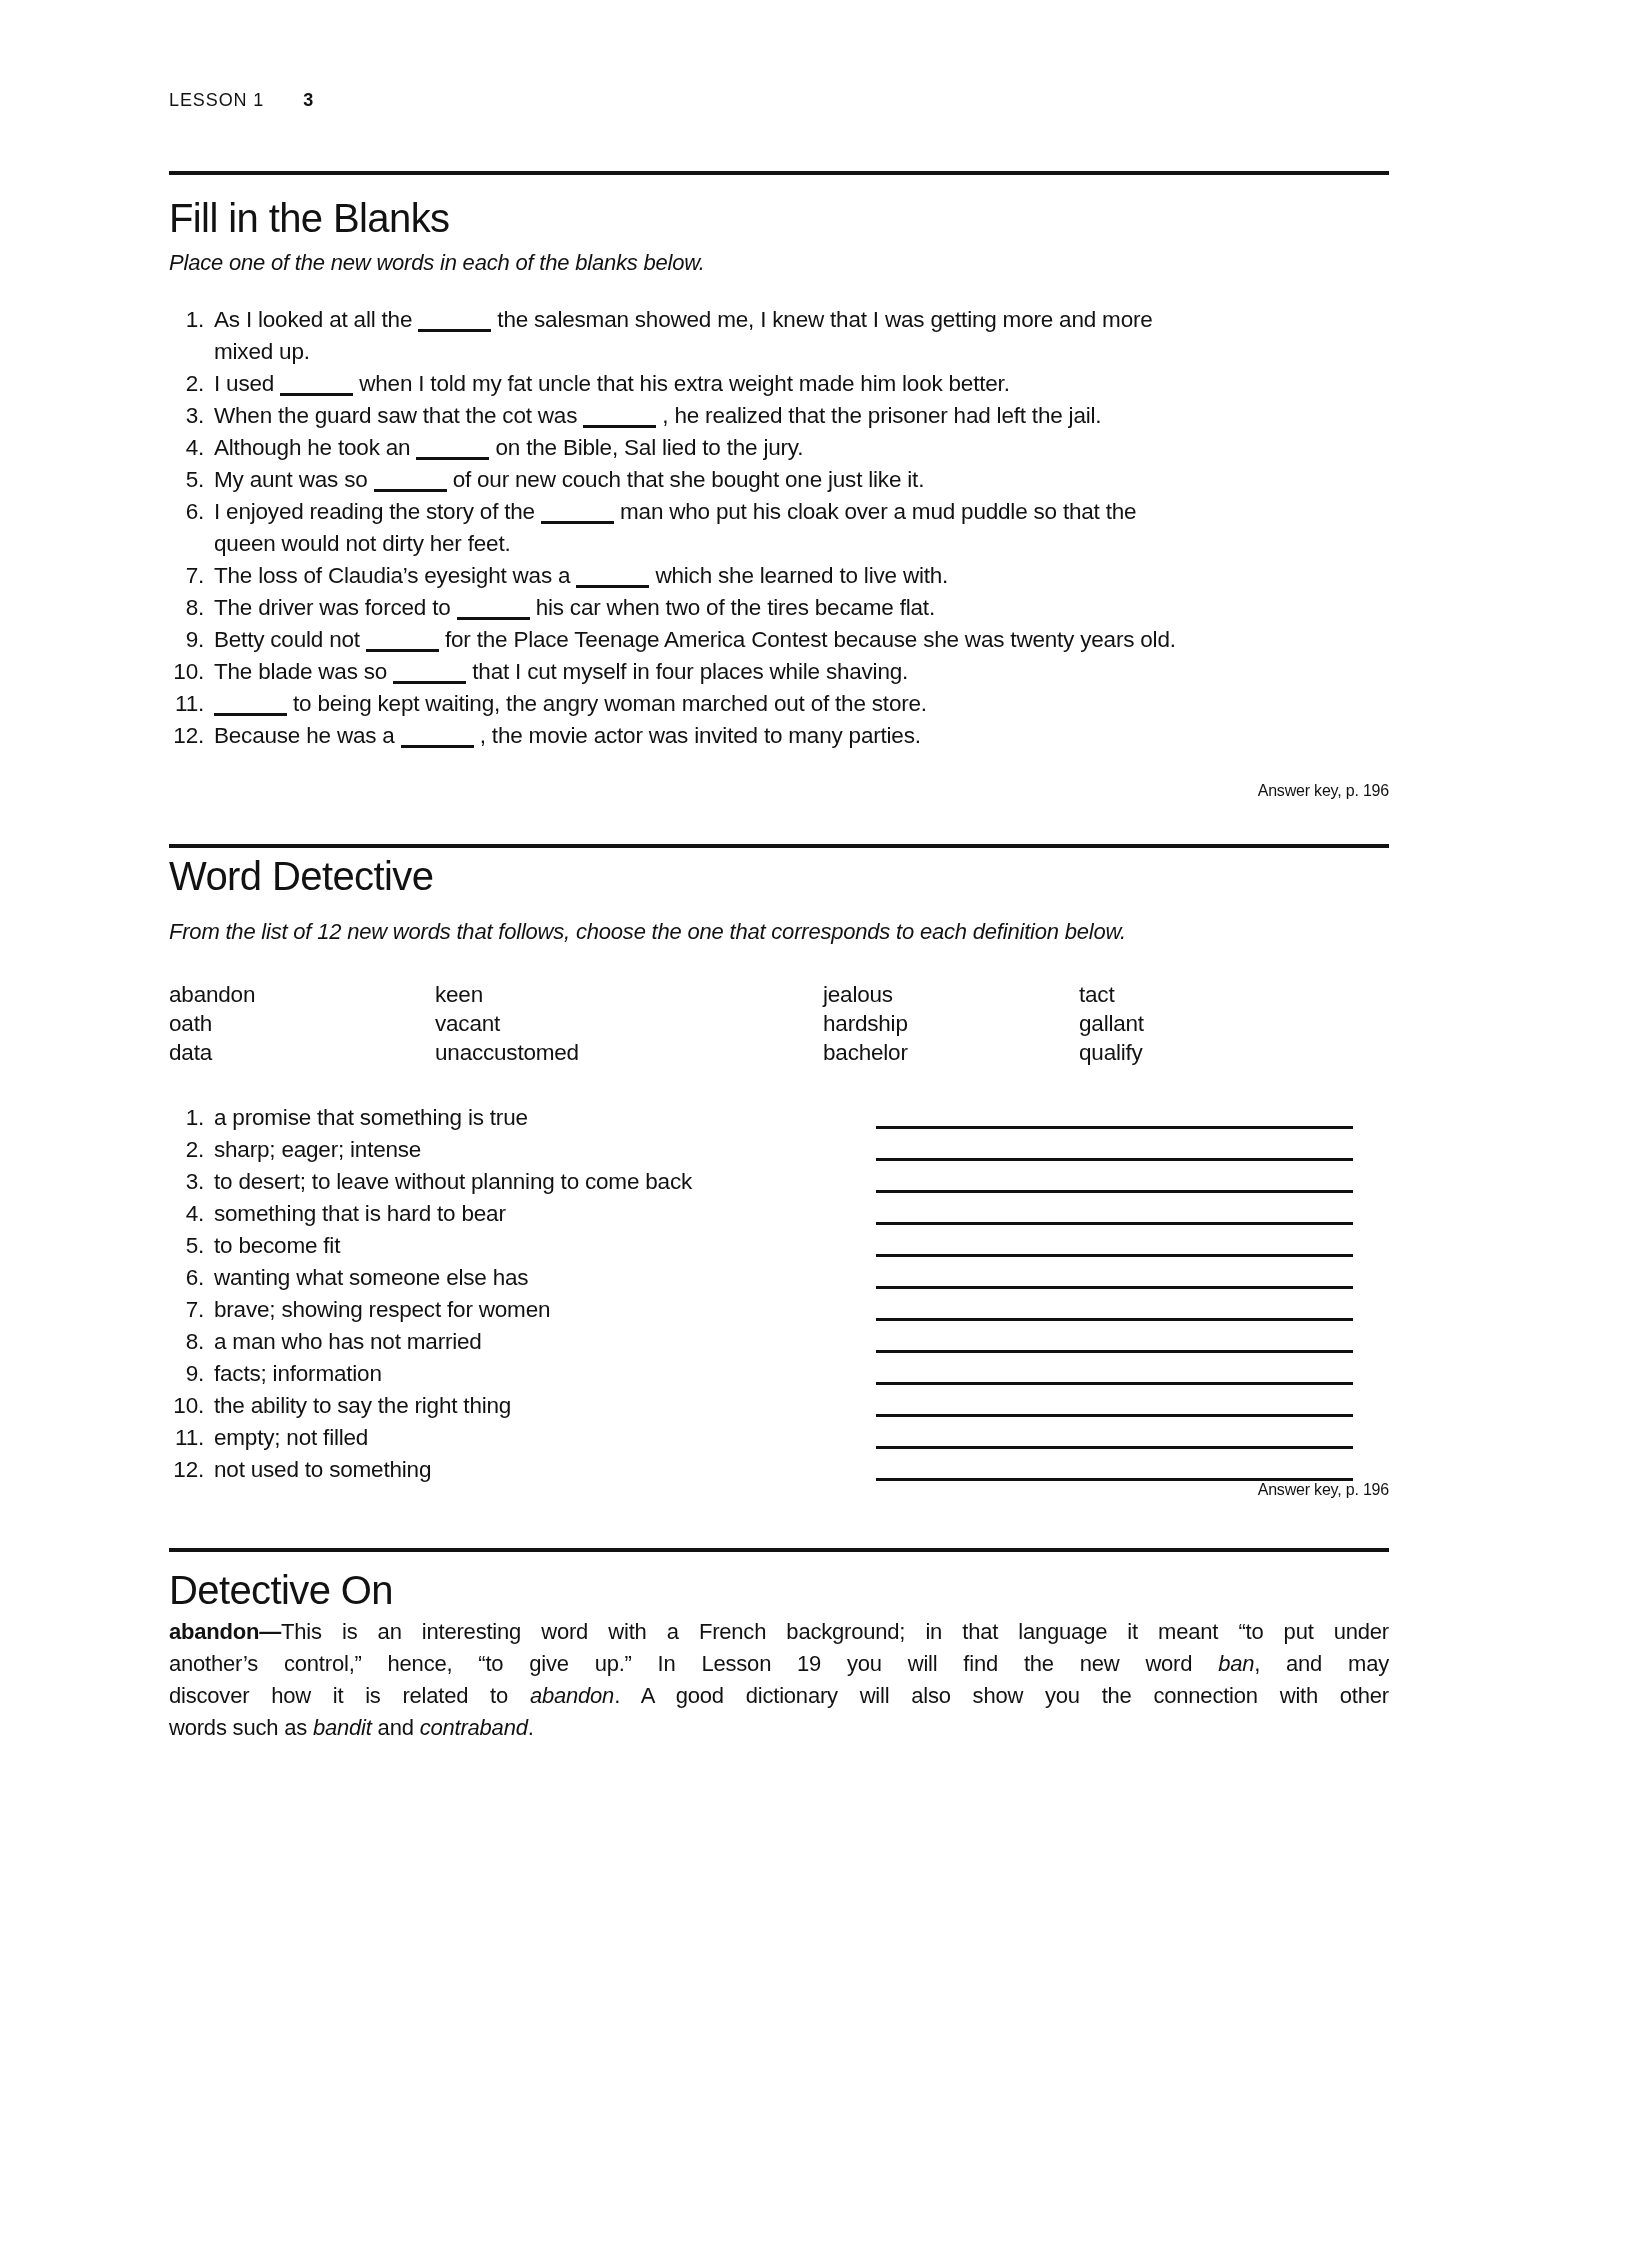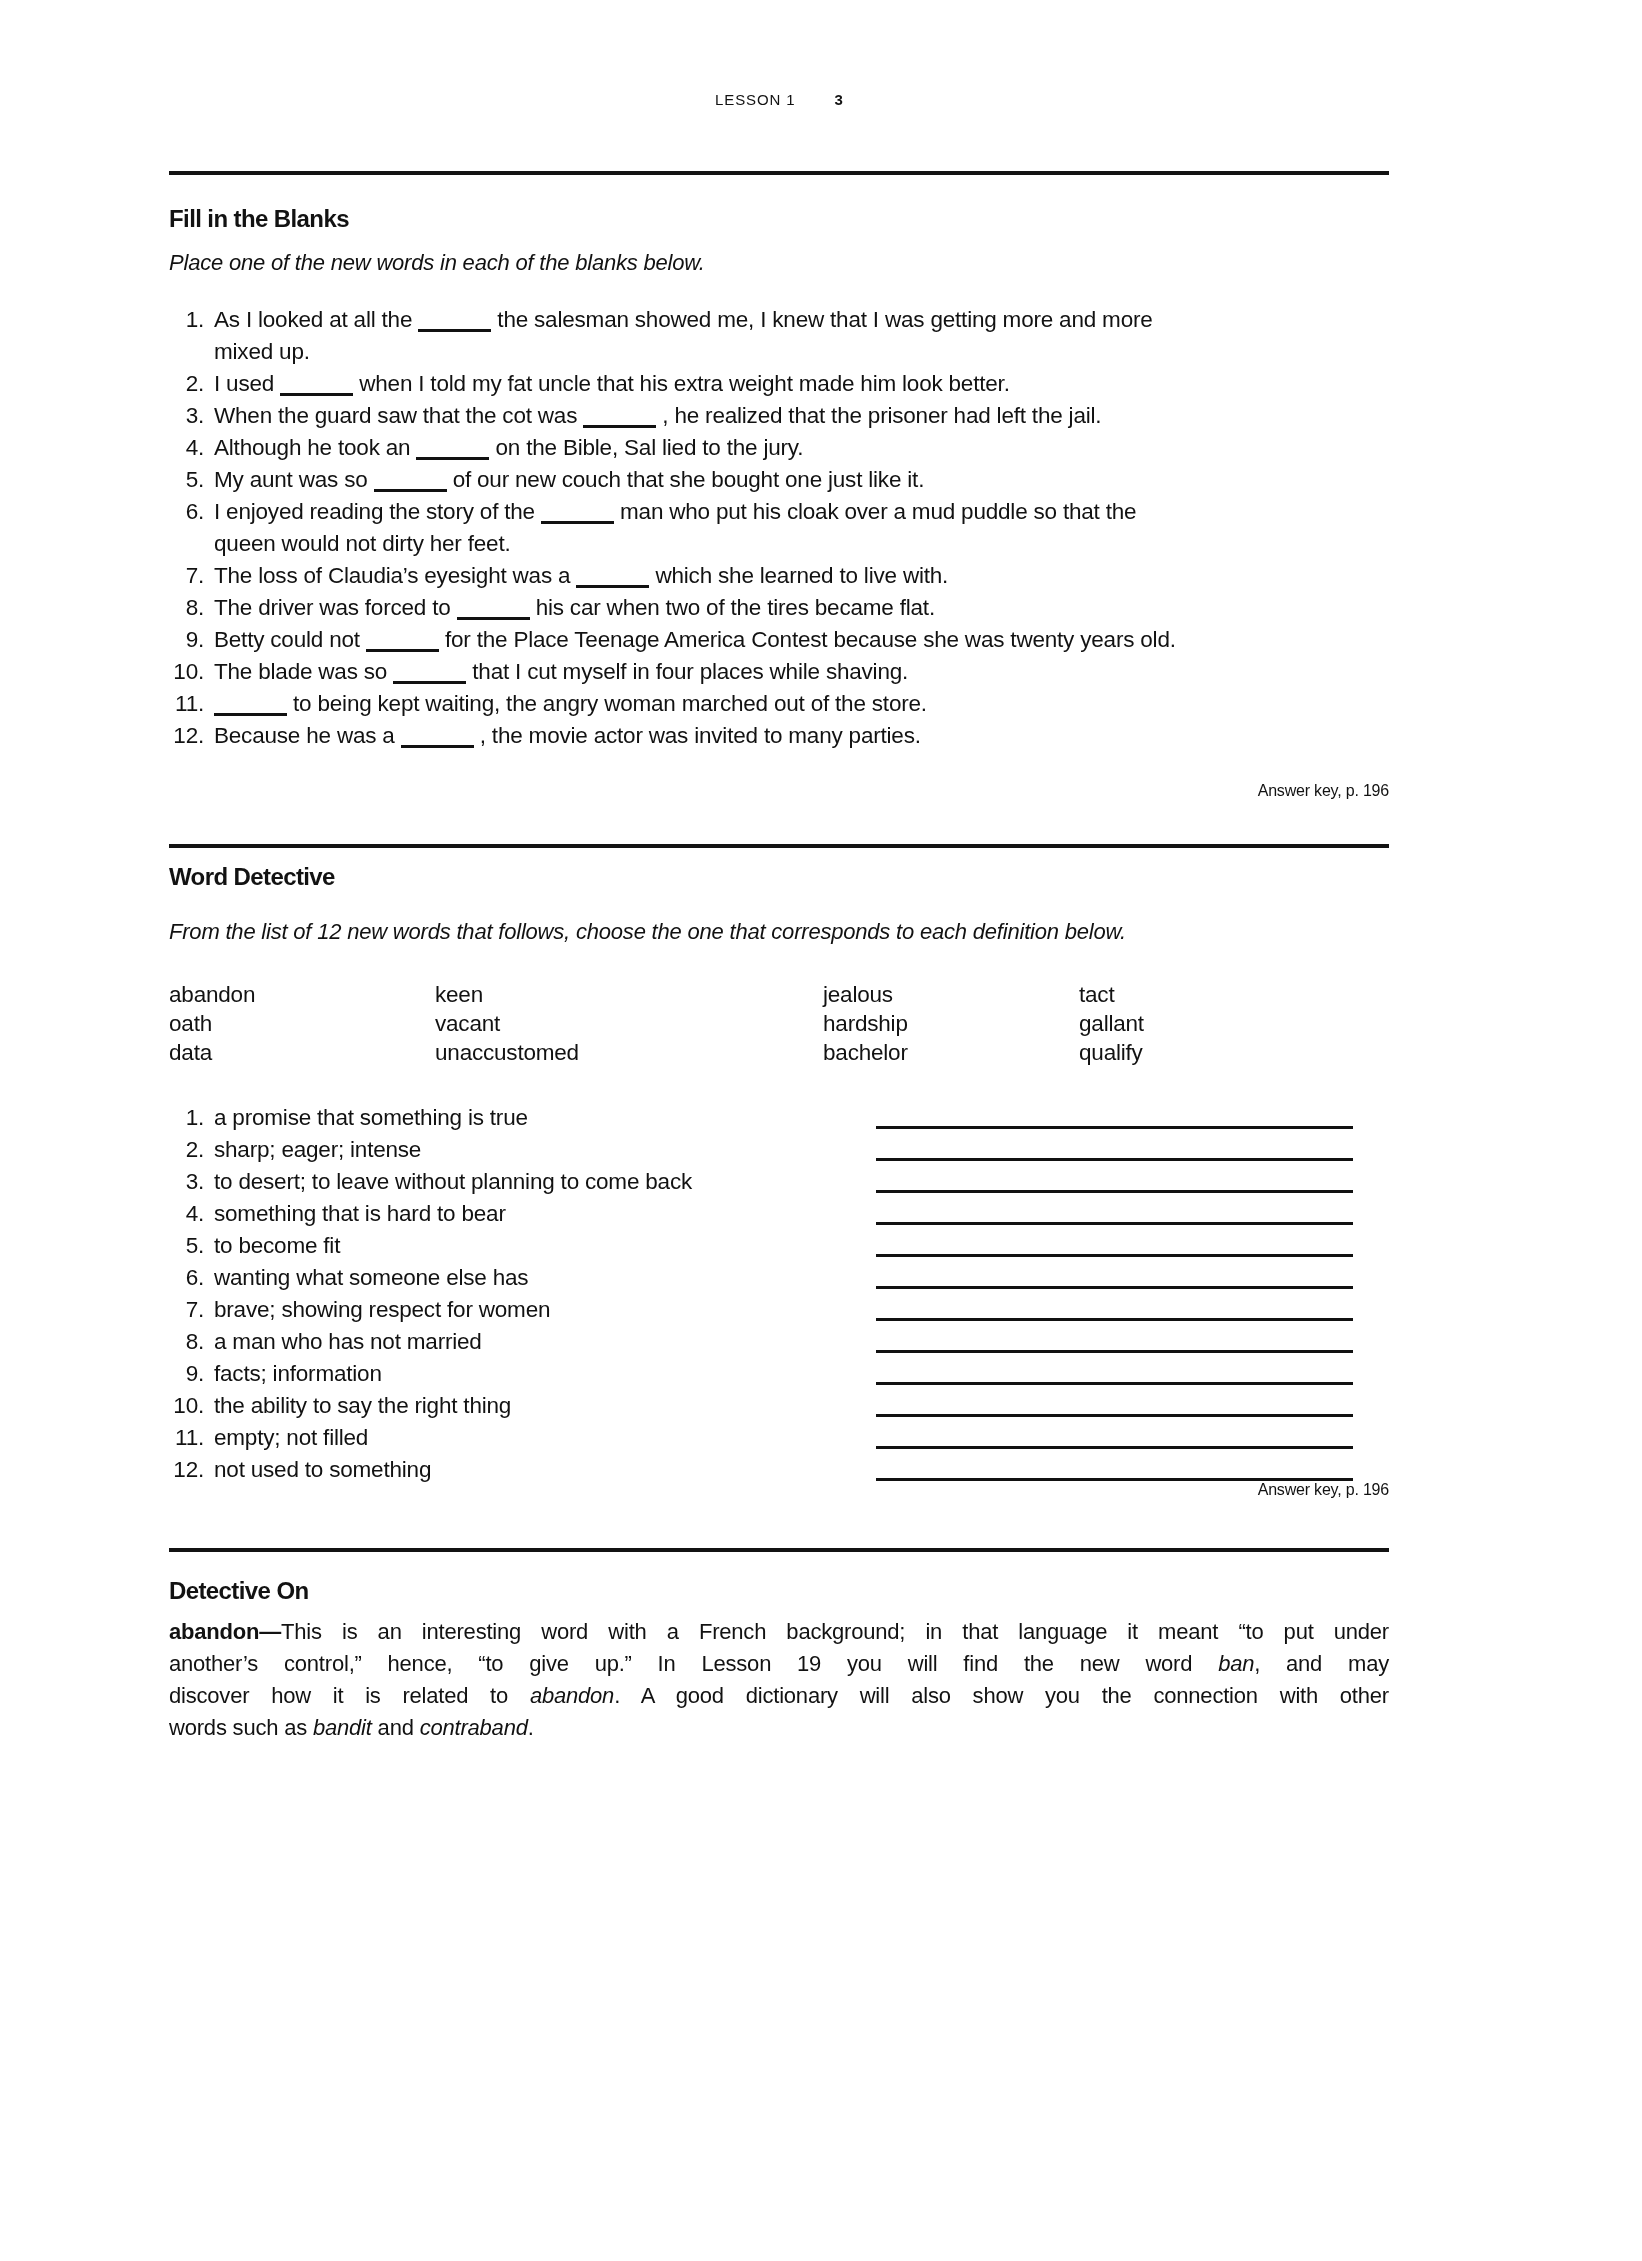--- a/index.html
+++ b/index.html
@@ -7,29 +7,29 @@
     position:relative;
     width:1643px;height:2261px;
     background:#ffffff;
     font-family:"Liberation Sans", sans-serif;
     color:#121212;
     overflow:hidden;
     letter-spacing:-0.2px;
   }
   .abs{position:absolute;left:169px;width:1220px;}
   
-  .pg-header{top:88px;text-align:center;font-size:15px;line-height:24px;letter-spacing:0.9px;}
+  .pg-header{top:88px;text-align:left;font-size:18px;line-height:24px;letter-spacing:0.9px;}
   .pg-header .pgnum{font-weight:bold;margin-left:39px;letter-spacing:0;}
   
   .rule{position:absolute;left:169px;width:1220px;height:4.4px;background:#131313;}
   .rule1{top:171px;}
   .rule2{top:844px;}
   .rule3{top:1548px;}
   
-  .sec-h{font-size:24px;line-height:39px;font-weight:bold;letter-spacing:-0.6px;}
+  .sec-h{font-size:40px;line-height:39px;font-weight:normal;letter-spacing:-0.6px;}
   .h-fill{top:199px;}
   .h-word{top:841px;margin-top:16px;}
   .h-spot{top:1571px;}
   
   .instr{font-style:italic;font-size:22px;line-height:27.5px;}
   .instr1{top:249px;}
   .instr2{top:918px;}
   
   .fill-list{top:304px;font-size:22.5px;line-height:32px;}
   .fitem{display:flex;}

